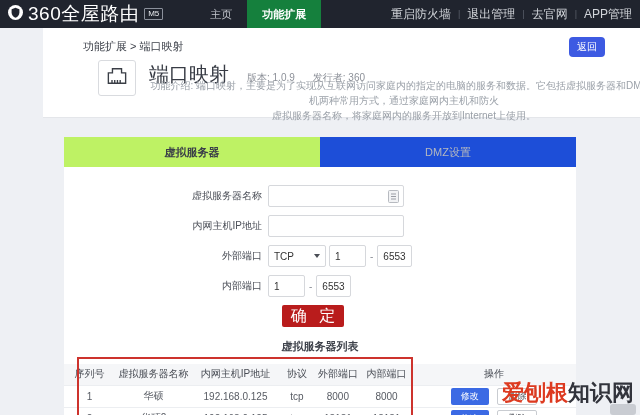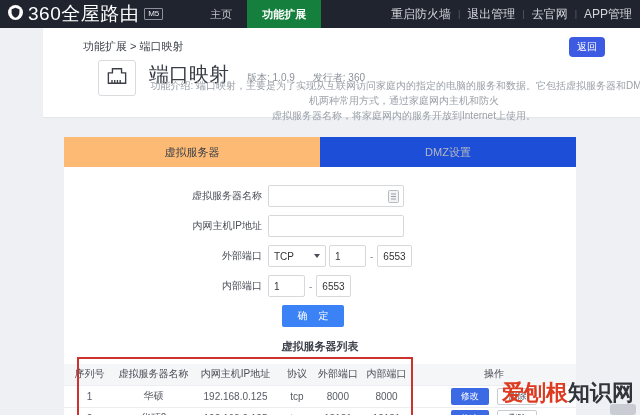--- a/index.html
+++ b/index.html
@@ -26,38 +26,38 @@
   .app-icon-box { position:absolute; left:55px; top:32px; width:38px; height:36px; border:1px solid #d9dbdf; border-radius:3px; background:#fff; display:flex; align-items:center; justify-content:center; }
   .app-title-row { position:absolute; left:106px; top:33px; display:flex; align-items:baseline; }
   .app-title { font-size:20px; color:#383c45; }
   .app-meta { font-size:10px; color:#8c9098; margin-left:18px; }
   .app-desc { position:absolute; left:106px; top:50px; width:510px; font-size:10px; color:#9aa0a8; line-height:15px;text-align:center; }
 
   
   .panel { position:absolute; left:64px; top:137px; width:512px; height:300px; background:#fff; }
   .tabs { display:flex; height:30px; }
   .tab { flex:1; display:flex; align-items:center; justify-content:center; font-size:11px; cursor:pointer; }
-  .tab.active { background:#fdba74; color:#3a3e48; font-weight:normal; }
+  .tab.active { background:#bef264; color:#3a3e48; font-weight:bold; }
   .tab.inactive { background:#1d4ed8; color:#b5b8bf; }
 
   .form { margin-top:18px; }
   .form-row { display:flex; align-items:center; height:22px; margin-bottom:8px; }
   .form-label { width:198px; text-align:right; font-size:10px; color:#4a4e57; margin-right:6px; }
   .text-input { width:136px; height:22px; border:1px solid #d6d8dc; border-radius:2px; font-size:10px; color:#333; padding:0 20px 0 6px; outline:none; background:#fff; }
   .input-wrap { position:relative; width:136px; height:22px; }
   .input-wrap .text-input { width:136px; position:absolute; left:0; top:0; }
   .picker-icon { position:absolute; right:5px; top:4px; cursor:pointer; }
   .plain-input { border:1px solid #d6d8dc; border-radius:2px; height:22px; font-size:10px; color:#333; padding:0 5px; outline:none; background:#fff; }
   .w-ip { width:136px; padding:0 6px; }
   .proto-select { width:58px; height:22px; border:1px solid #d6d8dc; border-radius:2px; display:flex; align-items:center; justify-content:space-between; padding:0 5px; font-size:10px; color:#333; cursor:pointer; background:#fff; }
   .chev { width:0; height:0; border-left:3.5px solid transparent; border-right:3.5px solid transparent; border-top:4.5px solid #4a4e56; }
   .w-port1 { width:37px; margin-left:3px; }
   .w-port2 { width:35px; }
   .dash { font-size:10px; color:#8a8e96; margin:0 4px; }
-  .submit-btn { display:block; margin-left:218px; margin-top:3px; width:62px; height:22px; background:#3b82f6; color:#fff; font-size:10px; letter-spacing:4px; text-indent:4px; border:none; border-radius:2px; cursor:pointer; }
+  .submit-btn { display:block; margin-left:218px; margin-top:3px; width:62px; height:22px; background:#b91c1c; color:#fff; font-size:16px; letter-spacing:4px; text-indent:4px; border:none; border-radius:2px; cursor:pointer; }
 
   .table-title { margin-top:12px; text-align:center; font-size:11px; font-weight:bold; color:#3e424b; }
   table { width:512px; margin-top:10px; border-collapse:collapse; table-layout:fixed; }
   col.c1{width:10%} col.c2{width:15%} col.c3{width:17%} col.c4{width:7%} col.c5{width:9%} col.c6{width:10%} col.c7{width:32%}
   th { height:21px; background:#f5f6f8; font-size:10px; font-weight:normal; color:#494d55; text-align:center; }
   td { height:22px; font-size:10px; color:#575b63; text-align:center; border-top:1px solid #eceef1; }
   .btn-modify { background:#3b6ae4; color:#fff; border:none; border-radius:2px; font-size:9px; padding:2px 10px; cursor:pointer; }
   .btn-delete { background:#fff; color:#4a4e56; border:1px solid #c9ccd1; border-radius:2px; font-size:9px; padding:1px 10px; margin-left:6px; cursor:pointer; }
 
   

